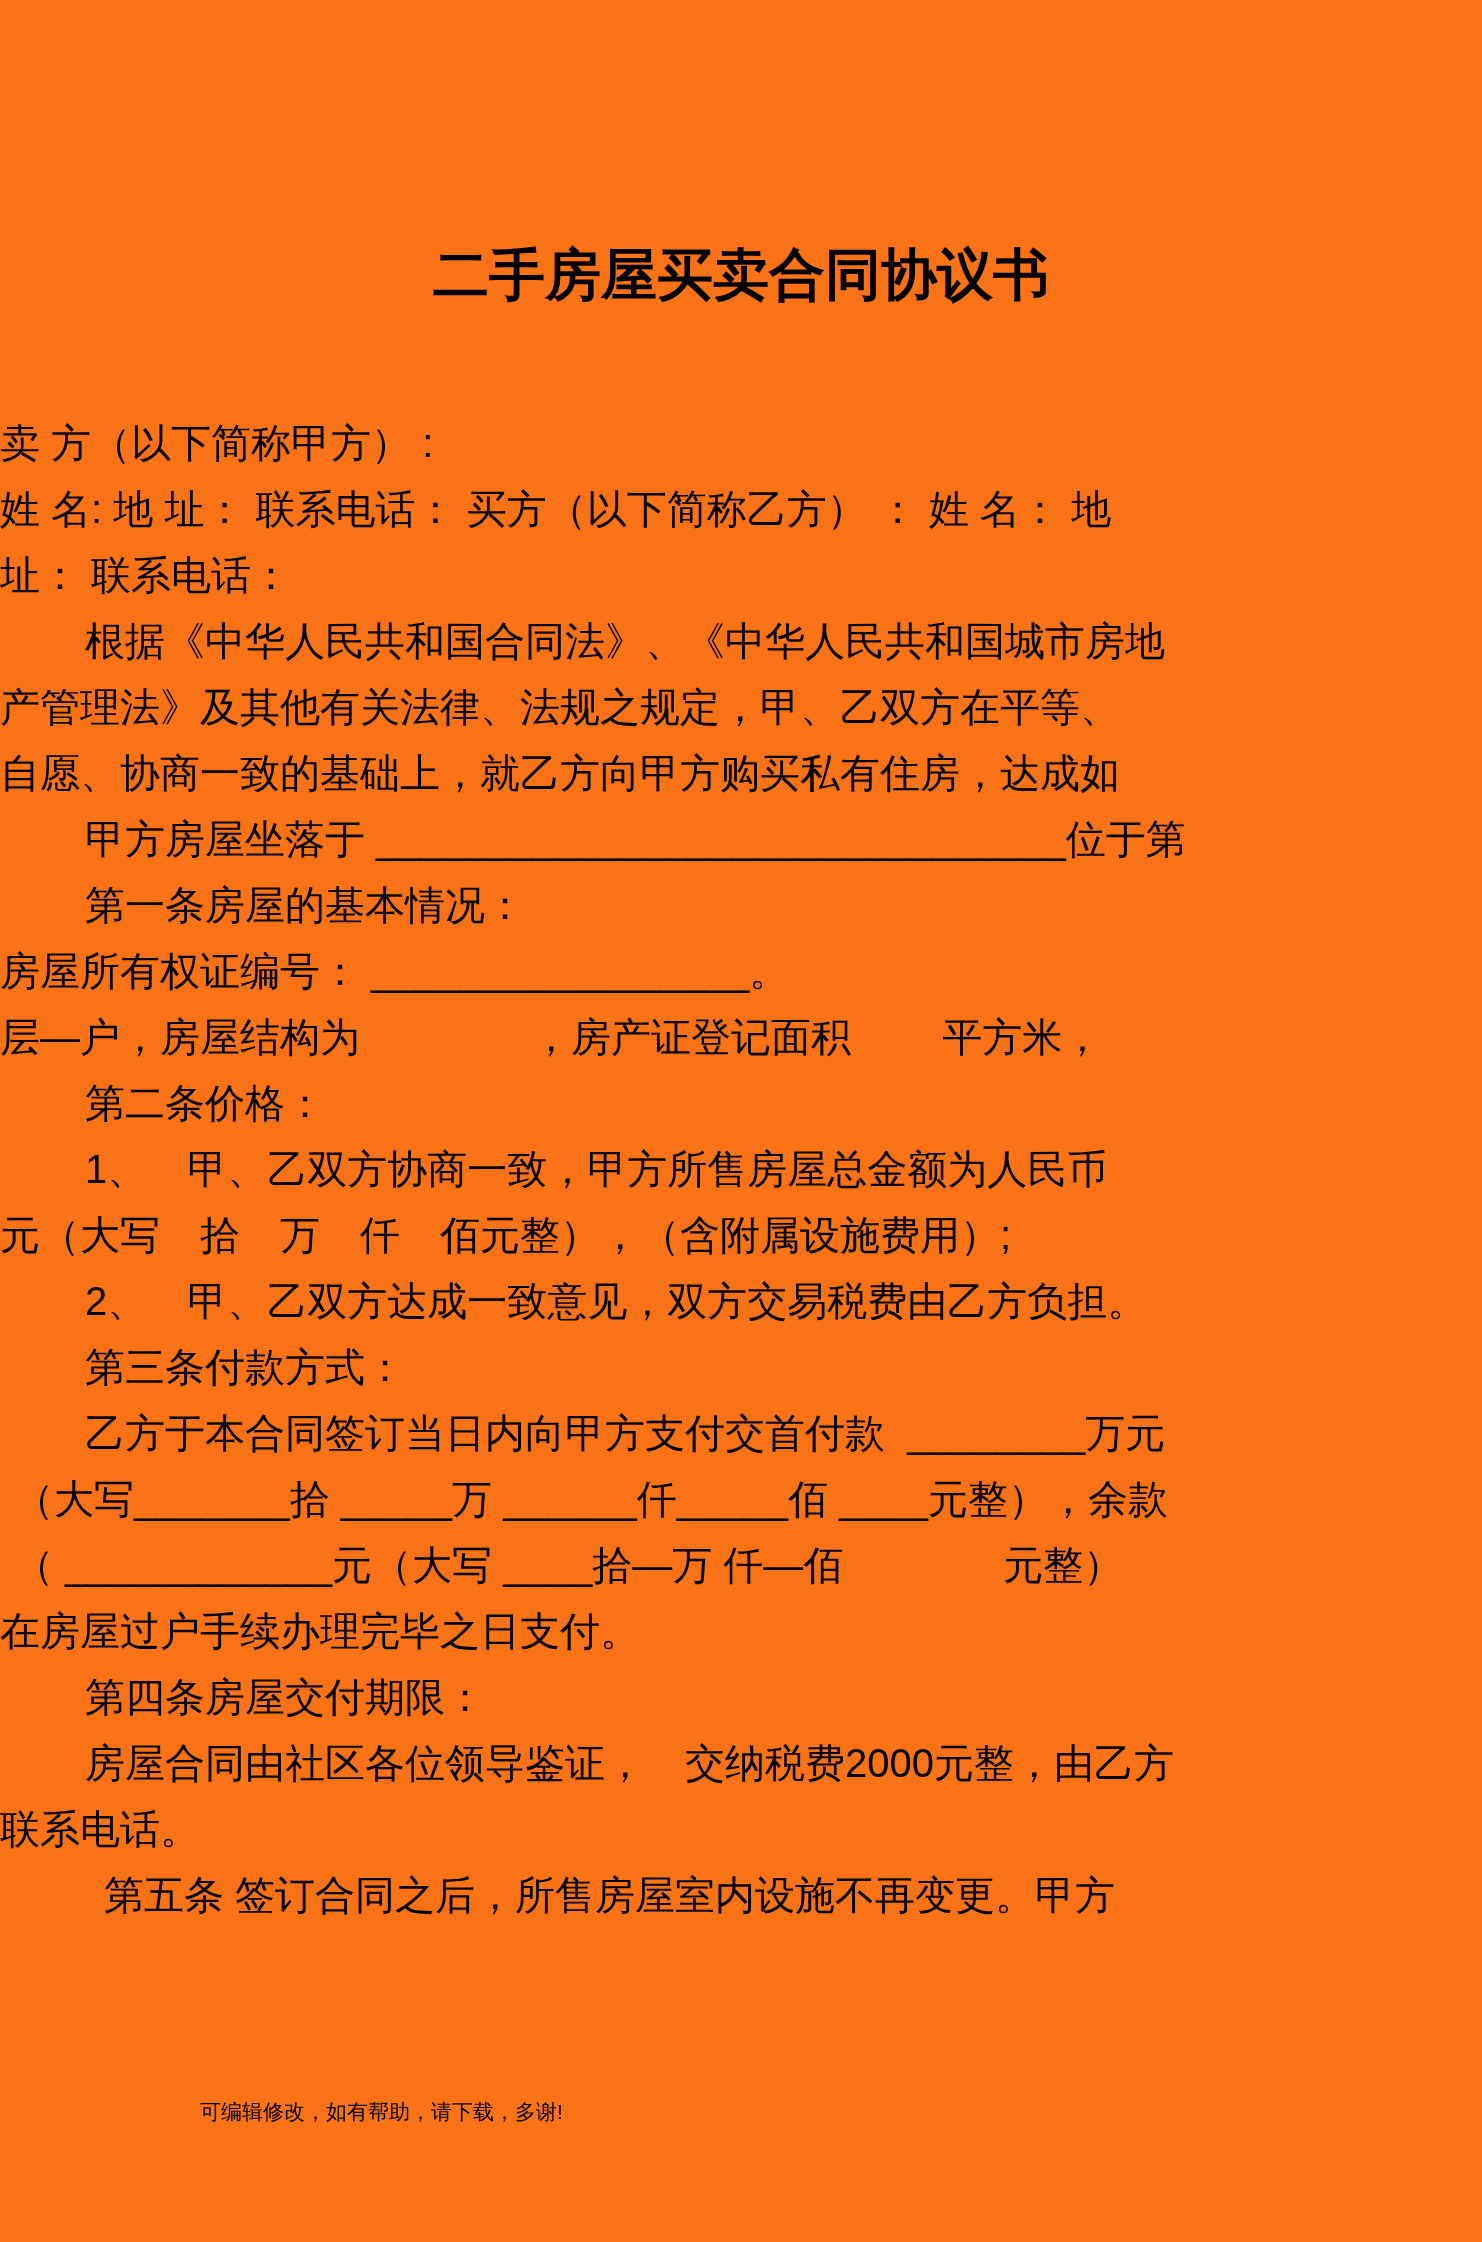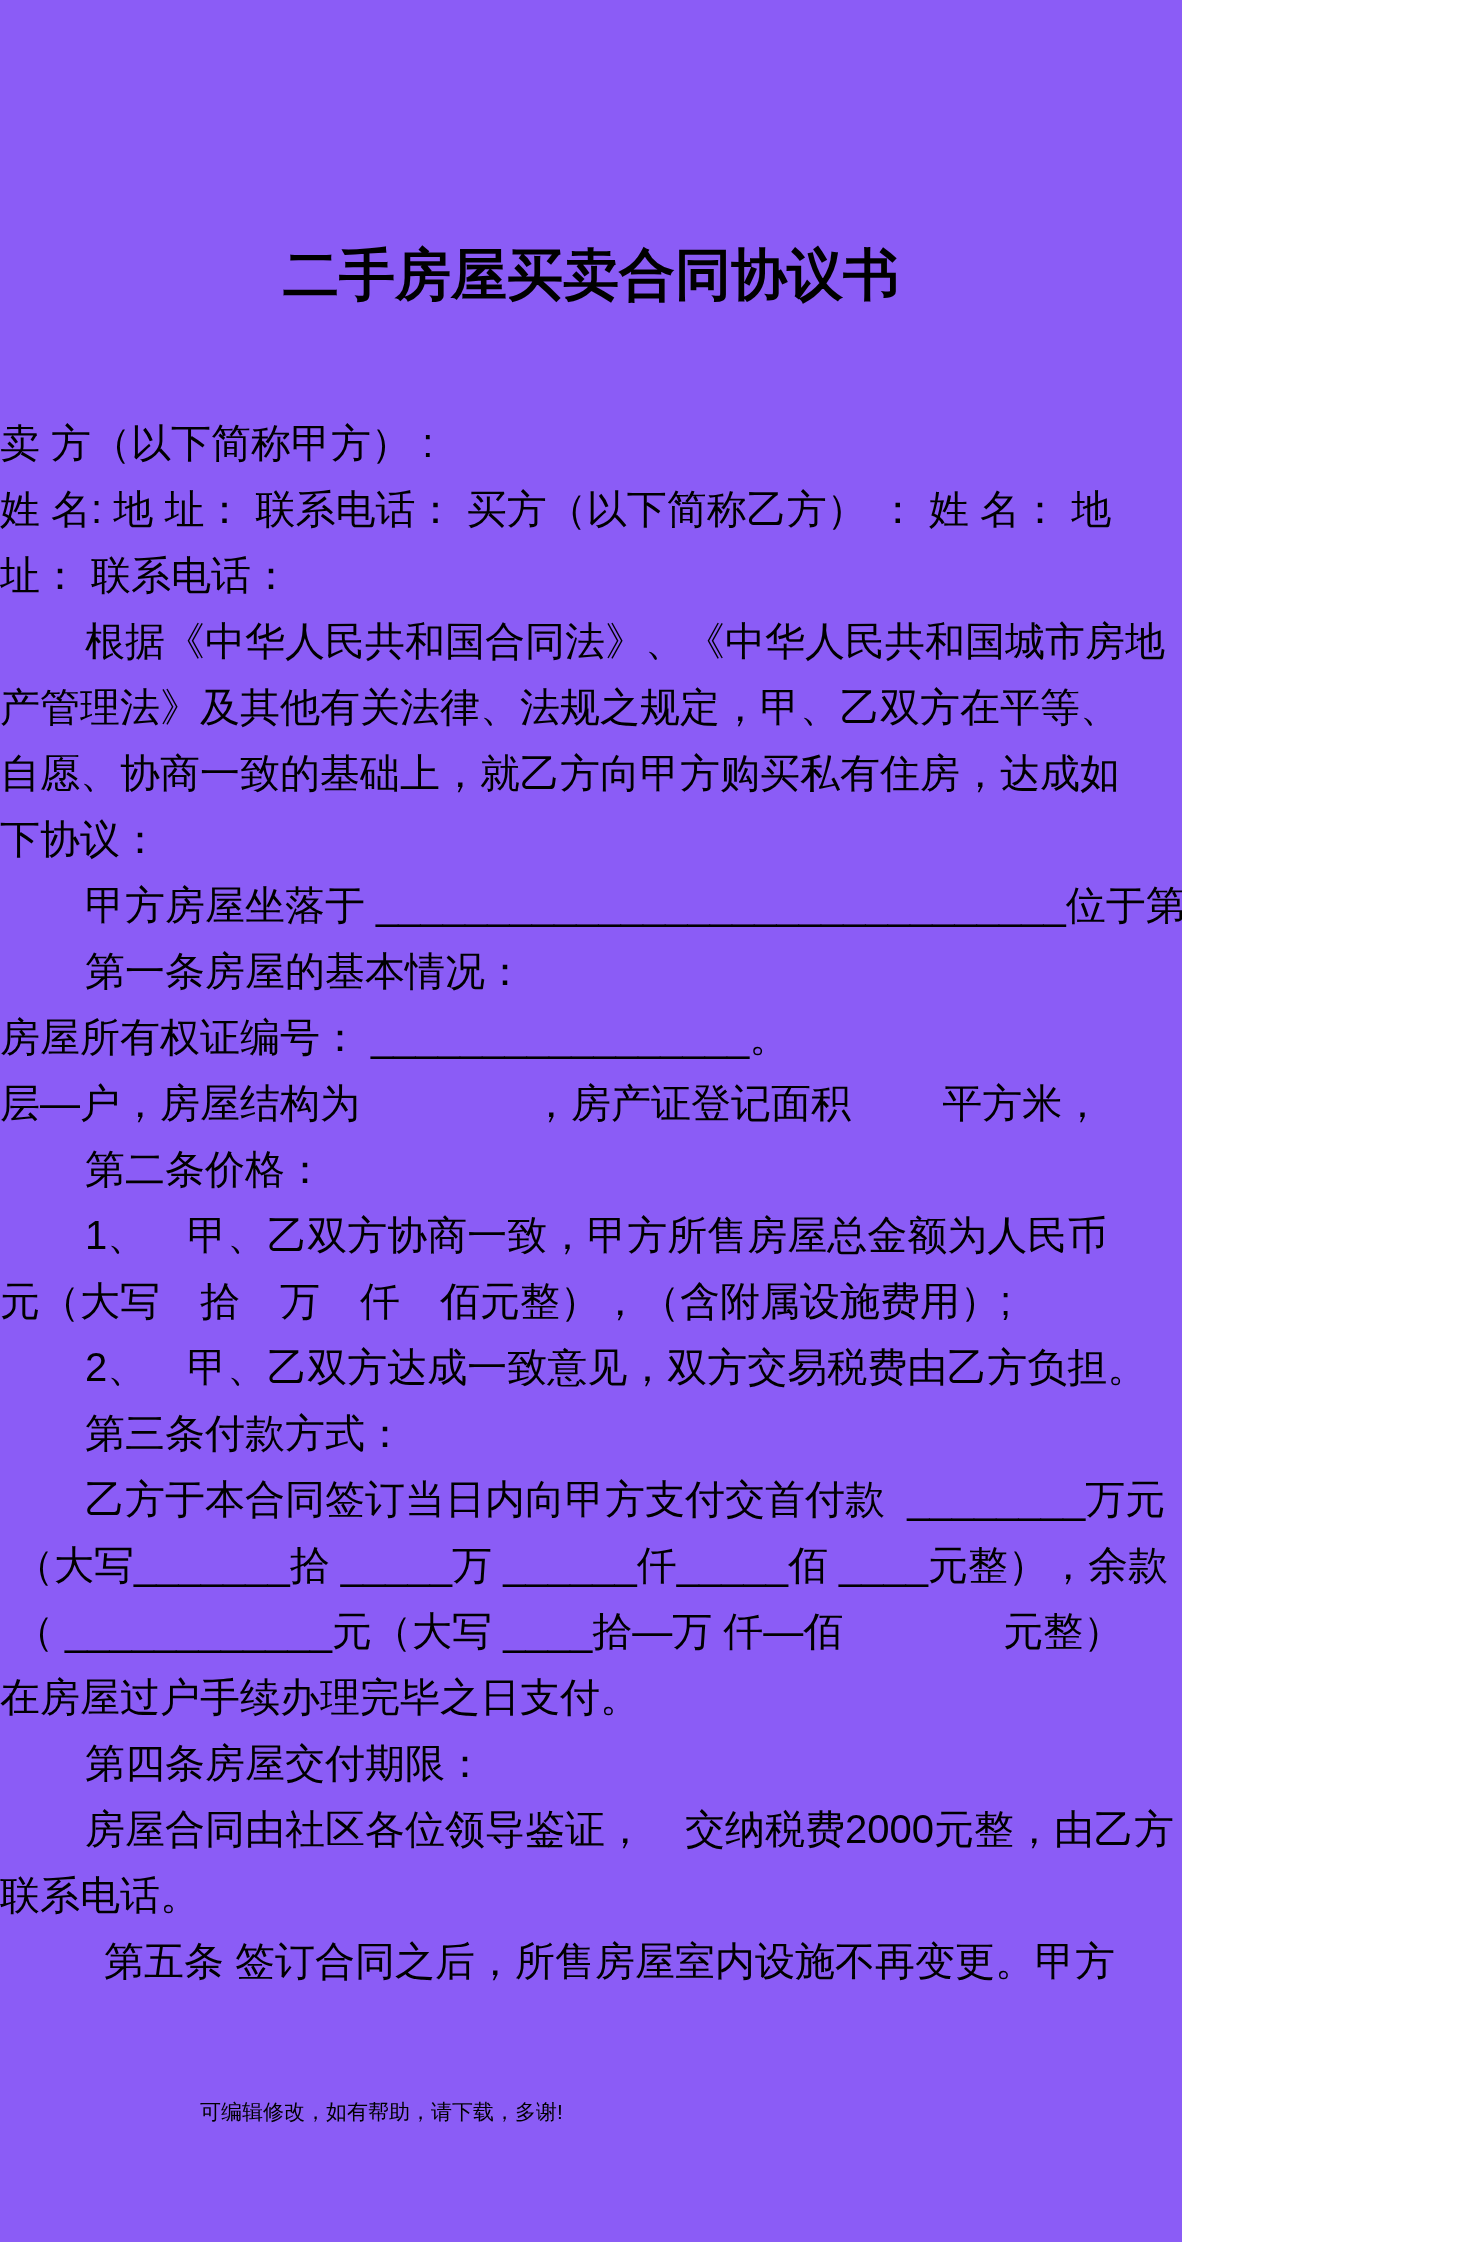--- a/index.html
+++ b/index.html
@@ -2,23 +2,23 @@
 <html><head>
 <meta charset="utf-8">
 <style>
   html, body {
     margin: 0;
     padding: 0;
     background: #ffffff;
   }
   .page {
     position: relative;
-    width: 1182px;
+    width: 1482px;
     height: 2242px;
-    background: #8b5cf6;
+    background: #f97316;
     color: #000000;
     font-family: "Liberation Sans", sans-serif;
     overflow: hidden;
   }
   .doc-title {
     padding-top: 240px;
     text-align: center;
     font-size: 56px;
     font-weight: 700;
     line-height: 70px;
@@ -54,21 +54,20 @@
 <div class="page">
   <div class="doc-title">二手房屋买卖合同协议书</div>
 
   <div class="doc-lines">
       <div class="line indent-none">卖 方（以下简称甲方） :</div>
       <div class="line indent-none">姓 名: 地 址： 联系电话： 买方（以下简称乙方） ： 姓 名： 地</div>
       <div class="line indent-none">址： 联系电话：</div>
       <div class="line indent-para">根据《中华人民共和国合同法》、《中华人民共和国城市房地</div>
       <div class="line indent-none">产管理法》及其他有关法律、法规之规定，甲、乙双方在平等、</div>
       <div class="line indent-none">自愿、协商一致的基础上，就乙方向甲方购买私有住房，达成如</div>
-      <div class="line indent-none">下协议：</div>
       <div class="line indent-para">甲方房屋坐落于 _______________________________位于第</div>
       <div class="line indent-para">第一条房屋的基本情况：</div>
       <div class="line indent-none">房屋所有权证编号： _________________。</div>
       <div class="line indent-none">层—户，房屋结构为　　　　 ，房产证登记面积　　 平方米，</div>
       <div class="line indent-para">第二条价格：</div>
       <div class="line indent-para">1、　甲、乙双方协商一致，甲方所售房屋总金额为人民币</div>
       <div class="line indent-none">元（大写　拾　万　仟　佰元整），（含附属设施费用）;</div>
       <div class="line indent-para">2、　甲、乙双方达成一致意见，双方交易税费由乙方负担。</div>
       <div class="line indent-para">第三条付款方式：</div>
       <div class="line indent-para">乙方于本合同签订当日内向甲方支付交首付款  ________万元</div>

